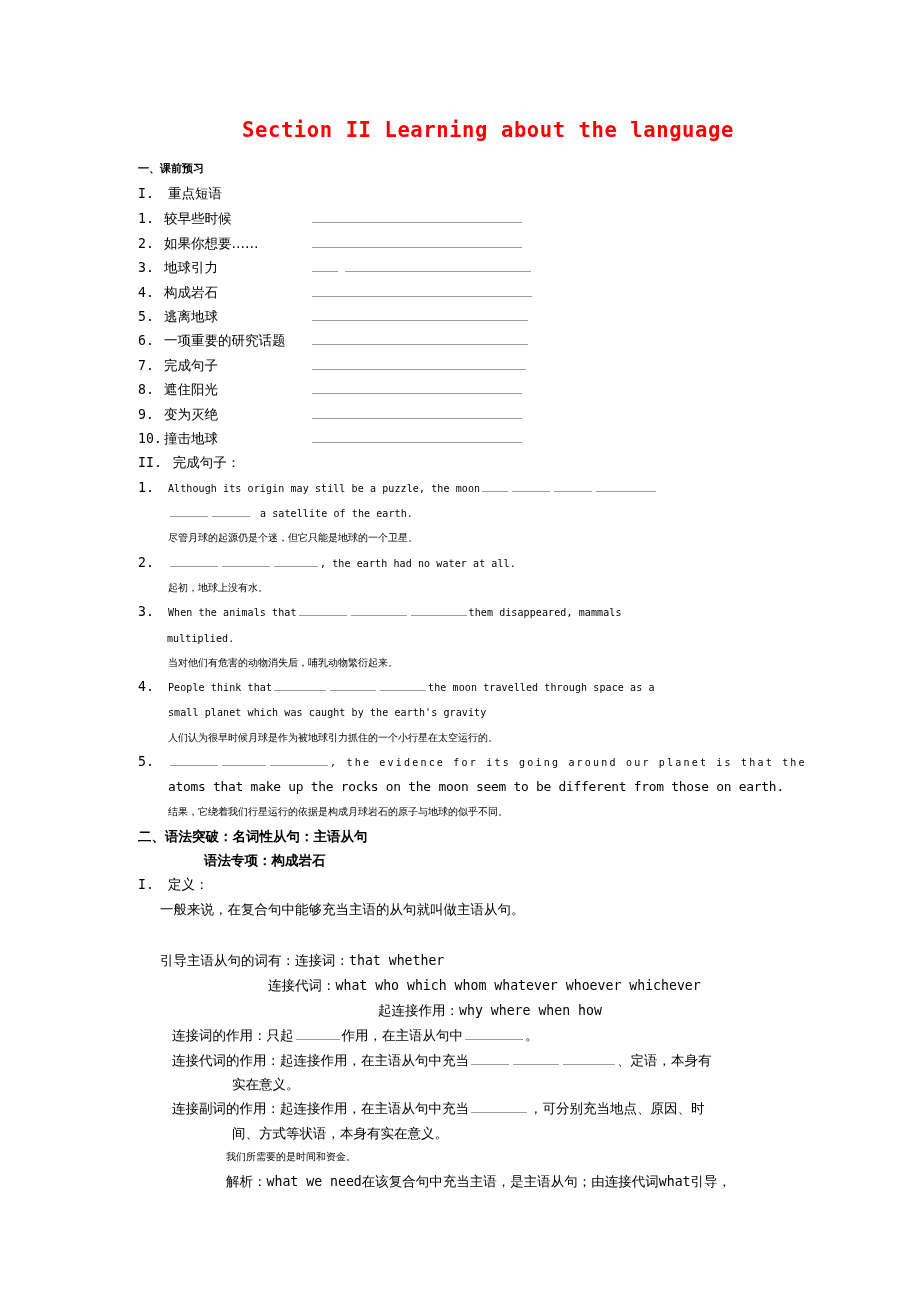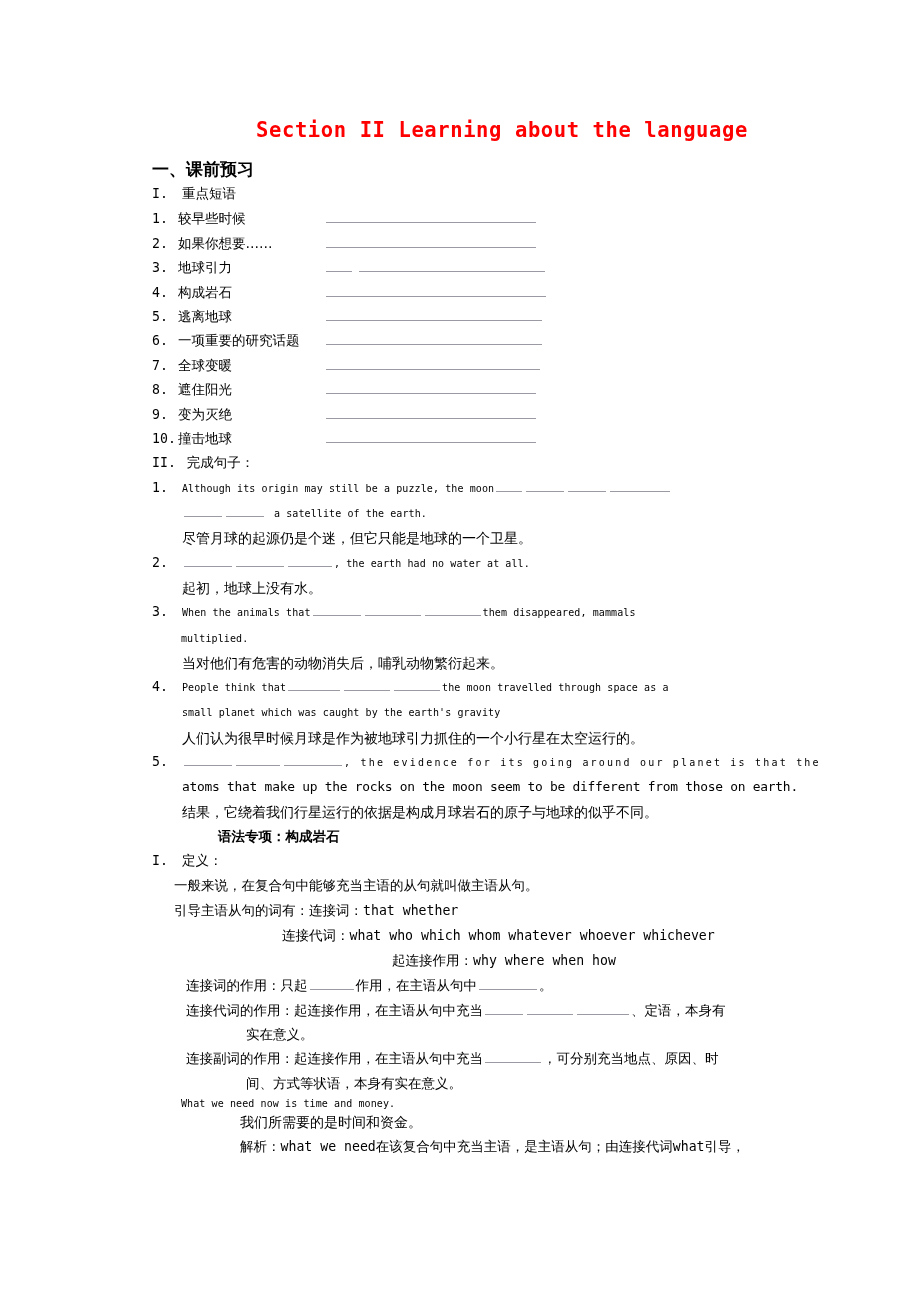--- a/index.html
+++ b/index.html
@@ -11,21 +11,21 @@
     position: relative;
     width: 920px;
     height: 1302px;
     background: #ffffff;
     overflow: hidden;
     font-family: "Liberation Serif", "DejaVu Serif", serif;
     color: #000000;
   }
   .content {
     position: absolute;
-    left: 152px;
+    left: 138px;
     top: 118px;
     width: 660px;
   }
 
   
   .doc-title {
     font-family: "DejaVu Sans Mono", "Liberation Mono", monospace;
     font-size: 20.5px;
     font-weight: bold;
     text-align: center;
@@ -35,22 +35,22 @@
     white-space: nowrap;
   }
   .en {
     font-family: "DejaVu Sans Mono", "Liberation Mono", monospace;
     font-size: 10px;
     letter-spacing: 0.1px;
   }
 
   
   .sec-head {
-    font-family: Liberation Sans, sans-serif;
-    font-size: 17px;
+    font-family: Liberation Mono, monospace;
+    font-size: 11px;
     font-weight: bold;
     line-height: 23px;
   }
 
   
   .rom {
     line-height: 24.4px;
     white-space: nowrap;
   }
   .rom .lbl {
@@ -102,21 +102,21 @@
     font-size: 13.2px;
   }
   .sent-num {
     display: inline-block;
     width: 30px;
     font-family: "DejaVu Sans Mono", "Liberation Mono", monospace;
     font-size: 13.2px;
   }
   .cn-line {
     font-family: "DejaVu Sans", "Liberation Sans", sans-serif;
-    font-size: 14px;
+    font-size: 10px;
     white-space: nowrap;
     line-height: 24.3px;
   }
   .ib {
     display: inline-block;
     border-bottom: 1px solid #9a9aa2;
     height: 12px;
     vertical-align: baseline;
     margin: 0 2px;
   }
@@ -153,21 +153,21 @@
     white-space: nowrap;
   }
   .mix-line .c {
     font-family: "DejaVu Sans", "Liberation Sans", sans-serif;
     font-size: 13.5px;
   }
   .mix-line .e {
     font-family: "DejaVu Sans Mono", "Liberation Mono", monospace;
     font-size: 13.2px;
   }
-  .pl-22 { padding-left: 22px; }
+  .pl-22 { padding-left: 22px; margin-top: 26px; }
   .pl-130 { padding-left: 130px; }
   .pl-240 { padding-left: 240px; }
   .pl-34 { padding-left: 34px; }
   .pl-88 { padding-left: 88px; }
   .pl-94 { padding-left: 94px; }
 </style>
 </head>
 <body>
 
 <div class="page">
@@ -226,21 +226,21 @@
     <div class="vocab-item">
       <span class="vocab-num">6.</span>
       <span class="vocab-term">一项重要的研究话题</span>
       <span class="vocab-blanks">
           <span class="bl" style="width:216px"></span>
         </span>
     </div>
 
     <div class="vocab-item">
       <span class="vocab-num">7.</span>
-      <span class="vocab-term">全球变暖</span>
+      <span class="vocab-term">完成句子</span>
       <span class="vocab-blanks">
           <span class="bl" style="width:214px"></span>
         </span>
     </div>
 
     <div class="vocab-item">
       <span class="vocab-num">8.</span>
       <span class="vocab-term">遮住阳光</span>
       <span class="vocab-blanks">
           <span class="bl" style="width:210px"></span>
@@ -308,20 +308,21 @@
     <div class="sent">
       <div class="sent-line">
         <span class="sent-num">5.</span><span class="ib" style="width:48px"></span><span class="ib" style="width:44px"></span><span class="ib" style="width:58px"></span><span class="en wide-en">, the evidence for its going around our planet is that the</span>
       </div>
       <div class="sent-line indent-30">
         <span class="en tight-en">atoms that   make up the rocks on the moon seem to be different from those on earth.</span>
       </div>
       <div class="cn-line indent-30">结果，它绕着我们行星运行的依据是构成月球岩石的原子与地球的似乎不同。</div>
     </div>
 
+    <div class="gram-head">二、语法突破：名词性从句：主语从句</div>
     <div class="gram-head gram-sub">语法专项：构成岩石</div>
 
     <div class="rom">
       <span class="lbl">I.</span>
       <span style="display:inline-block;width:10px"></span><span class="txt">定义：</span>
     </div>
     <div class="def-line">一般来说，在复合句中能够充当主语的从句就叫做主语从句。</div>
 
     <div class="mix-line pl-22">
       <span class="c">引导主语从句的词有：连接词：</span><span class="e">that  whether</span>
@@ -342,22 +343,19 @@
     <div class="mix-line pl-94">
       <span class="c">实在意义。</span>
     </div>
     <div class="mix-line pl-34">
       <span class="c">连接副词的作用：起连接作用，在主语从句中充当</span><span class="ib" style="width:56px"></span><span class="c">，可分别充当地点、原因、时</span>
     </div>
     <div class="mix-line pl-94">
       <span class="c">间、方式等状语，本身有实在意义。</span>
     </div>
 
-    <div class="sent-line indent-0">
-      <span class="en">What we need now is time and money.</span>
-    </div>
     <div class="cn-line pl-88">我们所需要的是时间和资金。</div>
     <div class="mix-line pl-88">
       <span class="c">解析：</span><span class="e">what we need</span><span class="c">在该复合句中充当主语，是主语从句；由连接代词</span><span class="e">what</span><span class="c">引导，</span>
     </div>
 
   </div>
 </div>
 
 </body></html>

